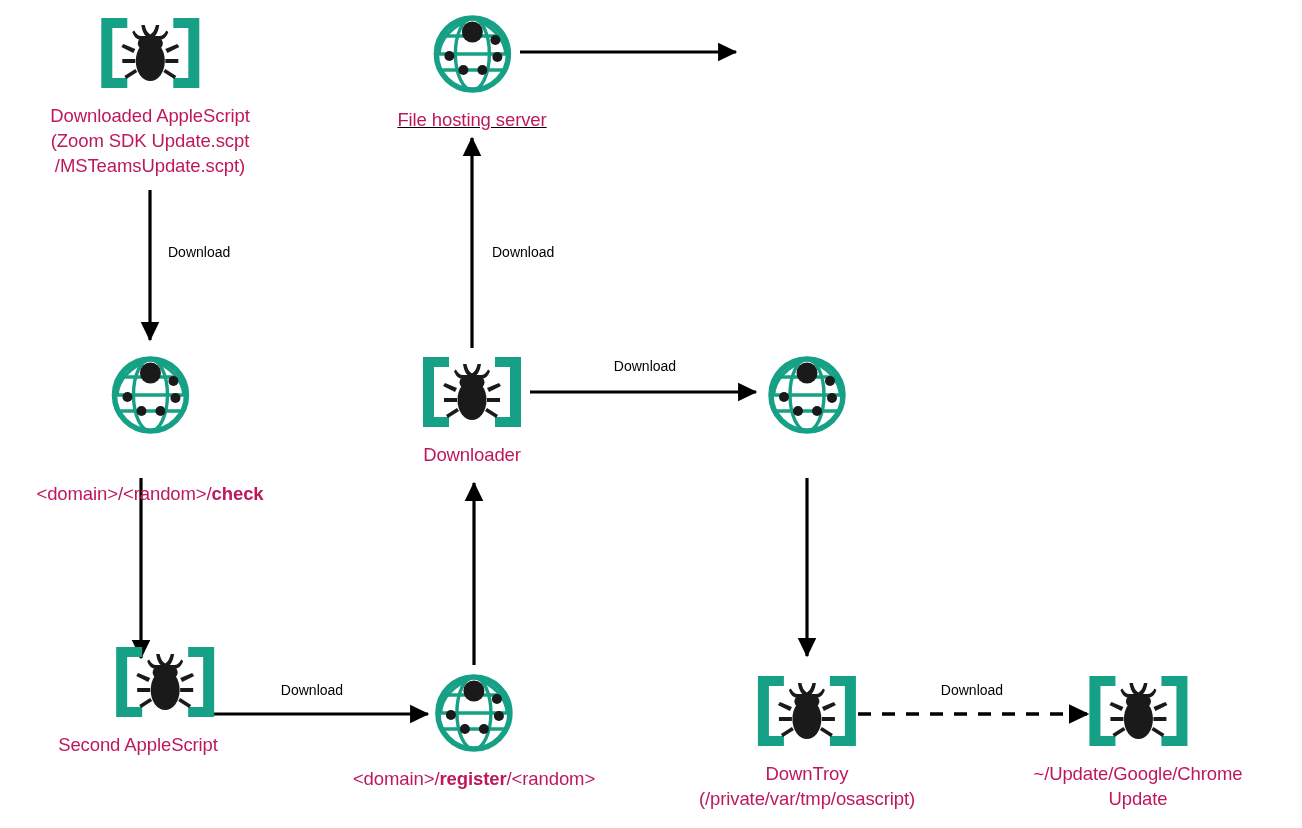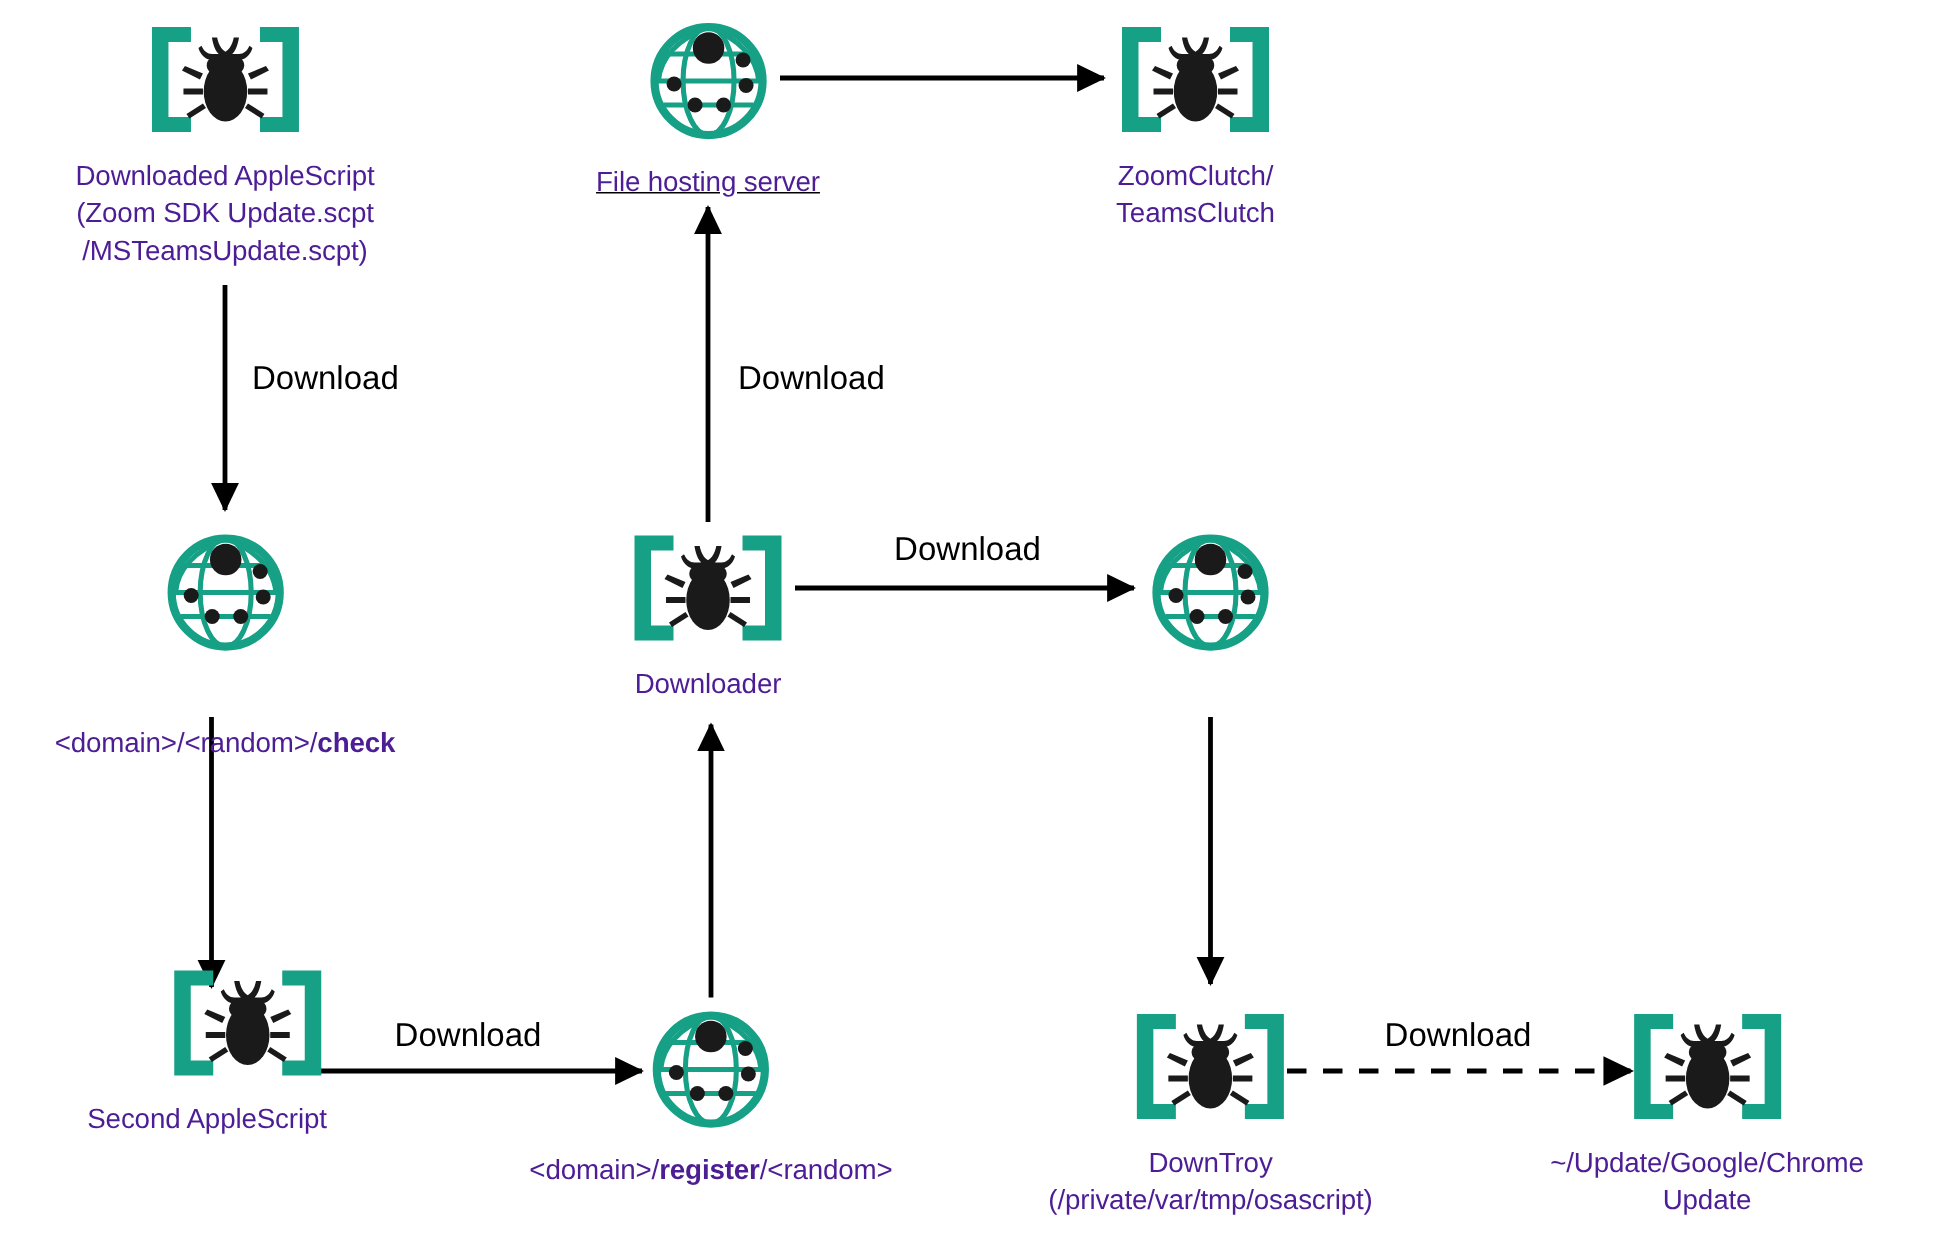--- a/index.html
+++ b/index.html
@@ -37,28 +37,28 @@
   .node-icon {
     display: block;
   }
   .node-label {
     margin-top: 7px;
     text-align: center;
     font-size: 18.5px;
     line-height: 25px;
     letter-spacing: -0.1px;
     white-space: pre-line;
-    color: #4c1d95;
+    color: #be185d;
   }
   .node-label b {
     font-weight: bold;
   }
   .edge-label {
     position: absolute;
-    font-size: 22px;
+    font-size: 14px;
     line-height: 22px;
     color: #000000;
     white-space: nowrap;
   }
   .edge-label.vert {
     transform: translateY(-50%);
   }
   .edge-label.horz {
     transform: translateX(-50%);
   }
@@ -151,40 +151,20 @@
           <circle cx="67" cy="45" r="5"></circle>
           <circle cx="52" cy="58" r="5"></circle>
           <circle cx="33" cy="58" r="5"></circle>
           <circle cx="19" cy="44" r="5"></circle>
         </g>
       </svg>
     </span>
     <span class="node-label">File hosting server</span>
   </div>
 
-  <div class="node" style="left:797px; top:14px;">
-    <span class="node-icon">
-      <svg width="106" height="78" viewBox="0 0 106 78" xmlns="http://www.w3.org/2000/svg">
-        <path d="M4,4 L30,4 L30,14 L15,14 L15,64 L30,64 L30,74 L4,74 Z" fill="#16A085"></path>
-        <path d="M102,4 L76,4 L76,14 L91,14 L91,64 L76,64 L76,74 L102,74 Z" fill="#16A085"></path>
-        <g fill="#1a1a1a">
-          <path d="M44,11 C44,11 45,19 48.5,22 L44,22 C41,22 38.5,20 37,16.5 L35,18 C36.5,23 40,26 44.5,26 L61.5,26 C66,26 69.5,23 71,18 L69,16.5 C67.5,20 65,22 62,22 L57.5,22 C61,19 62,11 62,11 L58.5,11 C58.5,11 57.5,18 53,20.5 C48.5,18 47.5,11 47.5,11 Z"></path>
-          <ellipse cx="53" cy="29.5" rx="12.5" ry="8"></ellipse>
-          <ellipse cx="53" cy="47" rx="14.5" ry="20"></ellipse>
-          <path d="M38,35 L26,30 L24,33 L36,39 Z"></path>
-          <path d="M38,45 L25,45 L25,49 L38,49 Z"></path>
-          <path d="M38,55 L27,62 L29,65 L40,58 Z"></path>
-          <path d="M68,35 L80,30 L82,33 L70,39 Z"></path>
-          <path d="M68,45 L81,45 L81,49 L68,49 Z"></path>
-          <path d="M68,55 L79,62 L77,65 L66,58 Z"></path>
-        </g>
-      </svg>
-    </span>
-    <span class="node-label">ZoomClutch/<br>TeamsClutch</span>
-  </div>
 
   <div class="node" style="left:150px; top:353px;gap:33px;">
     <span class="node-icon">
       <svg width="84" height="84" viewBox="0 0 84 84" xmlns="http://www.w3.org/2000/svg">
         <circle cx="42" cy="42" r="36" fill="none" stroke="#16A085" stroke-width="5.5"></circle>
         <g fill="none" stroke="#16A085" stroke-width="3.4">
           <ellipse cx="42" cy="42" rx="17" ry="36"></ellipse>
           <path d="M42,6 C22,14 10,26 8.5,42"></path>
           <path d="M42,6 C62,14 74,26 75.5,42"></path>
           <path d="M10,24 L74,24"></path>

